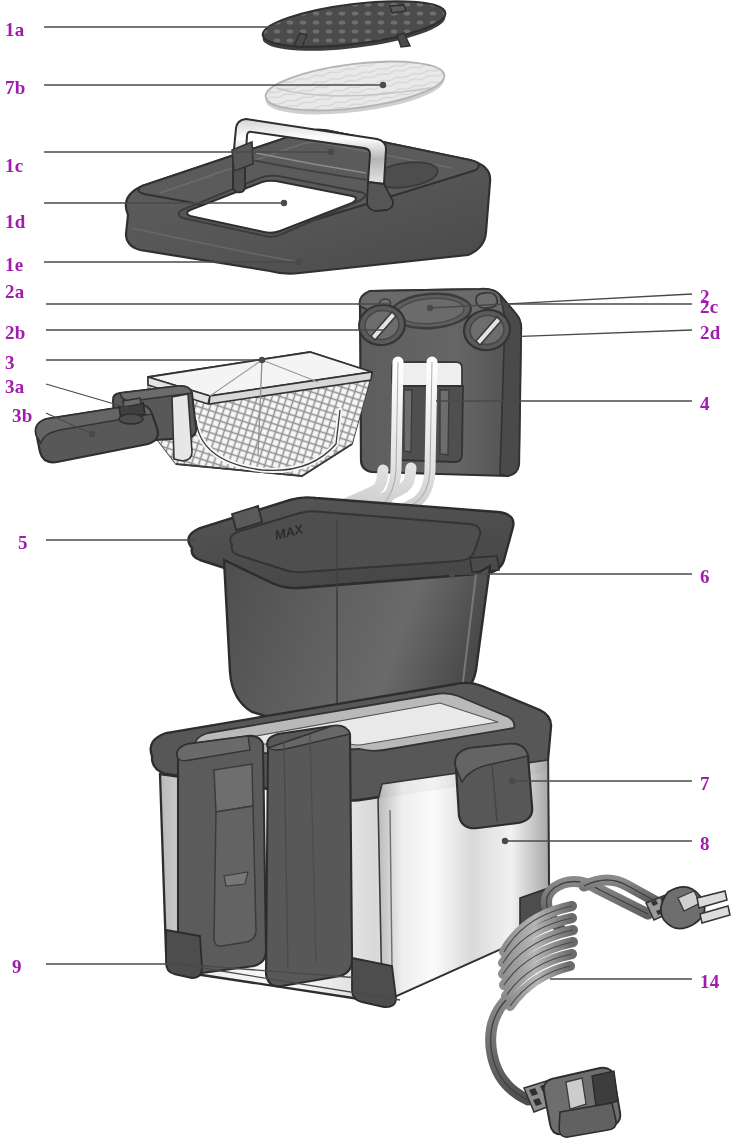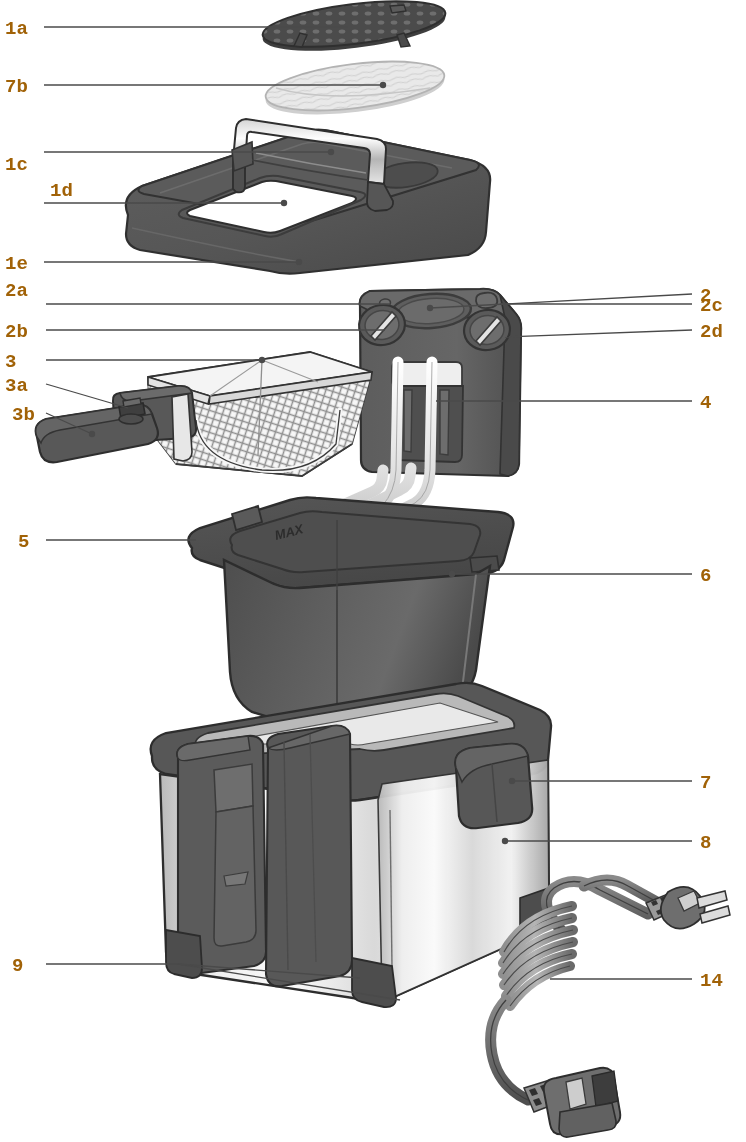--- a/index.html
+++ b/index.html
@@ -12,24 +12,24 @@
     position:relative;
     width:746px;height:1142px;
     background:#ffffff;
     overflow:hidden;
   }
   #art{position:absolute;left:0;top:0;width:746px;height:1142px;}
 
   
   .lbl{
     position:absolute;
-    font-family:Liberation Mono, monospace;
+    font-family:Liberation Serif, serif;
     font-size:19px;
     font-weight:bold;
-    color:#a16207;
+    color:#a21caf;
     letter-spacing:0.2px;
     white-space:nowrap;
     line-height:1;
   }
   .lbl.left{text-align:right;}
   .lbl.right{text-align:left;}
 </style>
 </head>
 <body>
 
@@ -394,21 +394,21 @@
     <g stroke="#4a4a4a" stroke-width="1.3" fill="none">
       <path d="M178 964 L400 1000"></path>
       <path d="M178 964 L360 978"></path>
     </g>
   </svg>
 
   <div id="labels">
       <div class="lbl left" style="left: 5px; top: 20px;">1a</div>
       <div class="lbl left" style="left: 5px; top: 78px;">7b</div>
       <div class="lbl left" style="left: 5px; top: 156px;">1c</div>
-      <div class="lbl left" style="left: 5px; top: 182px; margin-left: 45px;">1d</div>
+      <div class="lbl left" style="left: 5px; top: 212px;">1d</div>
       <div class="lbl left" style="left: 5px; top: 255px;">1e</div>
       <div class="lbl right" style="left: 700px; top: 287px;">2</div>
       <div class="lbl left" style="left: 5px; top: 282px;">2a</div>
       <div class="lbl left" style="left: 5px; top: 323px;">2b</div>
       <div class="lbl right" style="left: 700px; top: 297px;">2c</div>
       <div class="lbl right" style="left: 700px; top: 323px;">2d</div>
       <div class="lbl left" style="left: 5px; top: 353px;">3</div>
       <div class="lbl left" style="left: 5px; top: 377px;">3a</div>
       <div class="lbl left" style="left: 12px; top: 406px;">3b</div>
       <div class="lbl right" style="left: 700px; top: 394px;">4</div>

